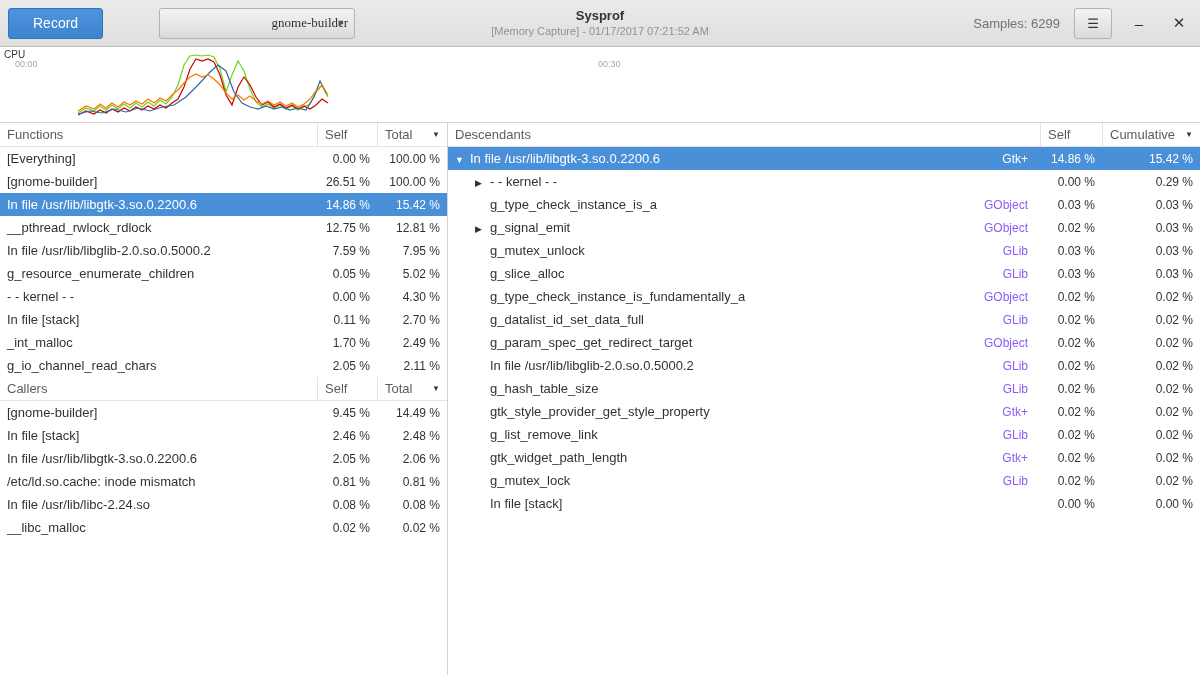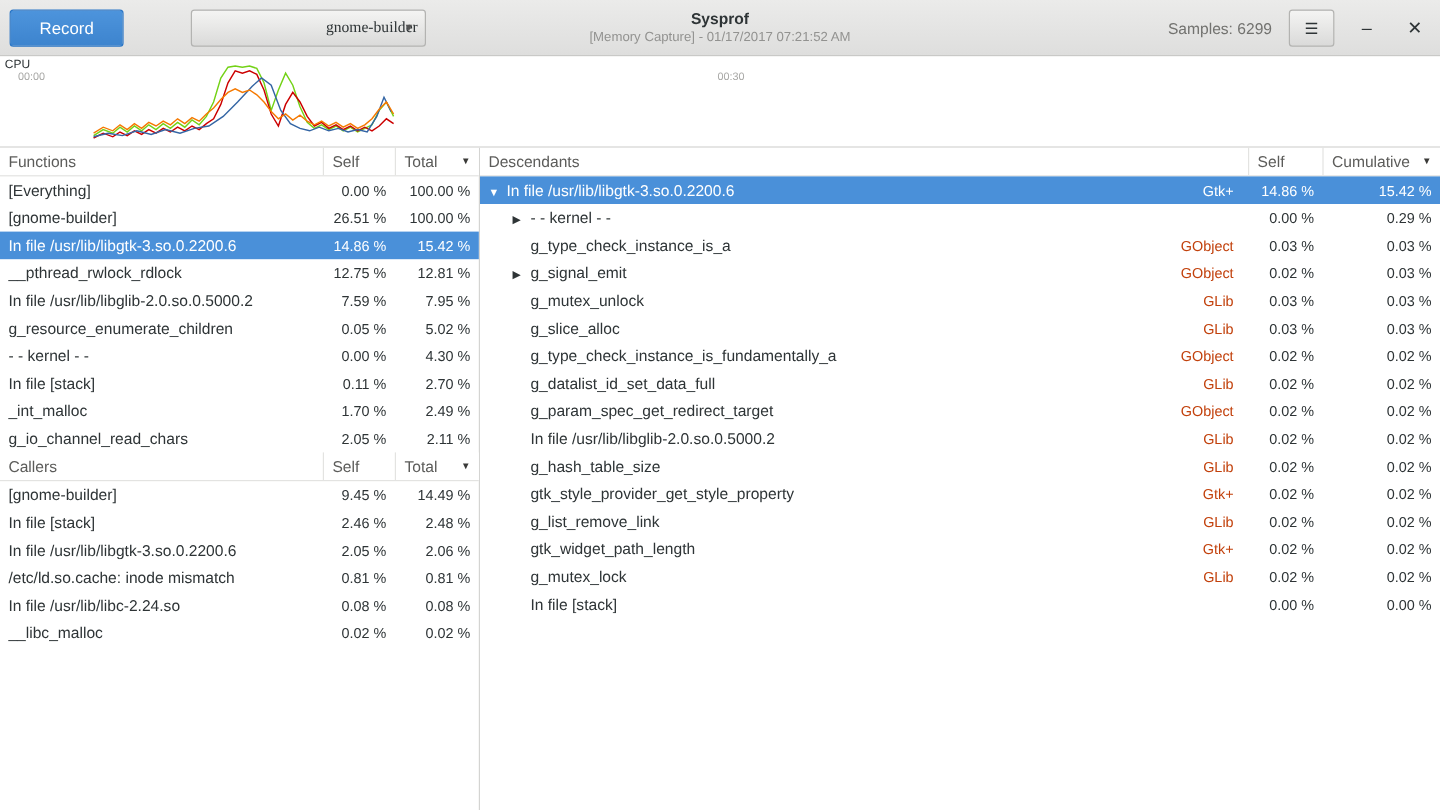--- a/index.html
+++ b/index.html
@@ -41,39 +41,39 @@
   .win-btn { background:none; border:none; width:26px; height:26px; padding:0;
     font-size:15px; color:#2e3436; cursor:pointer; }
   
   .cpu { position:relative; height:76px; border-bottom:1px solid #d4d4d2; background:#fff; }
   .cpu svg { position:absolute; left:0; top:0; }
   .cpu-label { position:absolute; top:2px; left:4px; font-size:10px; color:#2e3436; }
   .t0 { position:absolute; top:12px; left:15px; font-size:9px; color:#a8a8a6; }
   .t30 { position:absolute; top:12px; left:598px; font-size:9px; color:#a8a8a6; }
   
   .main { display:flex; height:552px; }
-  .left { width:400px; border-right:1px solid #d4d4d2; }
+  .left { width:448px; border-right:1px solid #d4d4d2; }
   .rightp { flex:1; }
   .thead {
     display:grid; height:24px; align-items:center; background:#fff;
     border-bottom:1px solid #e3e3e1; font-size:13px; color:#5c5c5a;
   }
   .left .thead { grid-template-columns:1fr 60px 70px; }
   .rightp .thead { grid-template-columns:1fr 70px 62px 98px; }
   .hcell { display:flex; align-items:center; justify-content:space-between;
     height:100%; padding:0 7px; }
   .hcell.sep { border-left:1px solid #e3e3e1; }
   .dn { grid-column:1/3; }
   .sort { font-size:8px; color:#3a3a38; margin-left:4px; }
   .trow { display:grid; height:23px; align-items:center; font-size:13px; color:#2e3436; cursor:default; }
   .left .trow { grid-template-columns:1fr 60px 70px; }
   .rightp .trow { grid-template-columns:1fr 70px 62px 98px; }
   .cname { padding-left:7px; white-space:nowrap; overflow:hidden; }
   .cnum { text-align:right; padding-right:7px; font-size:12px; }
-  .ccat { text-align:right; padding-right:12px; font-size:12px; color:#c2410c; white-space:nowrap; }
+  .ccat { text-align:right; padding-right:12px; font-size:12px; color:#8b5cf6; white-space:nowrap; }
   .trow.selected { background:#4a90d9; color:#fff; }
   .trow.selected .ccat { color:#fff; }
   .expander { display:inline-block; width:15px; font-size:9px; color:#2e3436; }
   .trow.selected .expander { color:#fff; }
 </style>
 </head>
 <body>
 
 <header class="titlebar">
   <button class="record-btn">Record</button>

